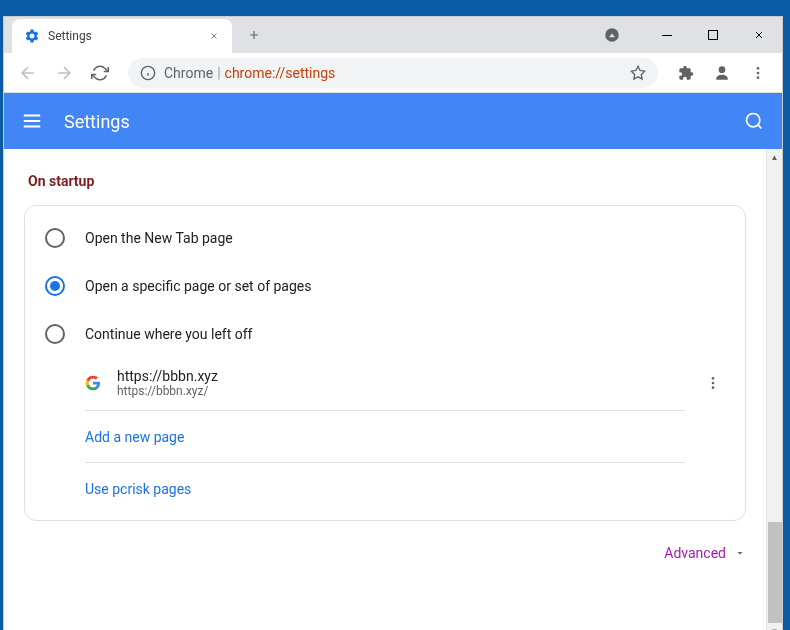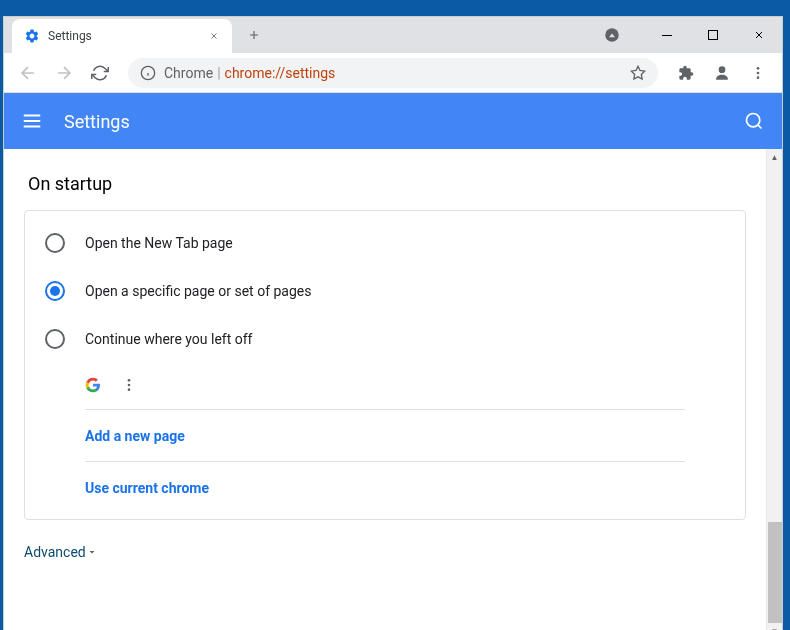--- a/index.html
+++ b/index.html
@@ -33,37 +33,37 @@
 
 
 .app-header { height: 56px; background: #4285f4; display: flex; align-items: center; padding: 0 16px; color: #fff; gap: 20px; }
 .menu-btn { width: 24px; height: 24px; cursor: pointer; display: flex; align-items: center; justify-content: center; }
 .app-title { font-size: 18px; font-weight: 400; flex: 1; }
 .search-btn { width: 24px; height: 24px; cursor: pointer; display: flex; align-items: center; justify-content: center; }
 
 
 .content-wrapper { flex: 1; display: flex; overflow: hidden; background: #fff; position: relative; }
 .content { flex: 1; padding: 24px 20px 0 20px; overflow-y: auto; }
-.section-title { font-size: 18px; color: #000000; font-weight: 400; margin-bottom: 16px; margin-left: 4px; }
-.card { background: #fff; border: 1px solid #e0e0e0; border-radius: 4px; padding: 8px 0; }
+.section-title { font-size: 14px; color: #7f1d1d; font-weight: 700; margin-bottom: 16px; margin-left: 4px; }
+.card { background: #fff; border: 1px solid #e0e0e0; border-radius: 12px; padding: 8px 0; }
 .radio-row { display: flex; align-items: center; padding: 14px 20px; gap: 20px; cursor: pointer; }
 .radio { width: 20px; height: 20px; border: 2px solid #5f6368; border-radius: 50%; display: flex; align-items: center; justify-content: center; flex-shrink: 0; }
 .radio.selected { border-color: #1a73e8; }
 .radio.selected::after { content: ''; width: 10px; height: 10px; background: #1a73e8; border-radius: 50%; }
 .radio-label { font-size: 14px; color: #202124; }
 .page-entry { display: flex; align-items: center; padding: 10px 20px 10px 60px; gap: 16px; }
 .favicon { width: 16px; height: 16px; flex-shrink: 0; }
 .page-info { flex: 1; }
 .page-title { font-size: 14px; color: #202124; }
 .page-url { font-size: 12px; color: #5f6368; }
 .more-btn { width: 24px; height: 24px; display: flex; align-items: center; justify-content: center; color: #5f6368; cursor: pointer; }
 .link-row { padding: 14px 20px 14px 60px; }
-.link { font-size: 14px; color: #1a73e8; font-weight: 700; cursor: pointer; }
+.link { font-size: 14px; color: #1a73e8; font-weight: 400; cursor: pointer; }
 .divider { height: 1px; background: #e0e0e0; margin: 2px 60px 2px 60px; }
-.advanced-row { display: flex; align-items: center; justify-content: flex-start; padding: 24px 0; font-size: 14px; color: #0c4a6e; cursor: pointer; }
+.advanced-row { display: flex; align-items: center; justify-content: flex-end; gap: 8px; padding: 24px 0; font-size: 14px; color: #a21caf; cursor: pointer; }
 .advanced-row svg { color: #5f6368; }
 
 .scrollbar-track { width: 16px; background: #f1f1f1; display: flex; flex-direction: column; align-items: center; border-left: 1px solid #e8e8e8; }
 .scroll-arrow { width: 16px; height: 16px; display: flex; align-items: center; justify-content: center; color: #606060; font-size: 8px; }
 .scroll-thumb-area { flex: 1; width: 100%; position: relative; }
 .scroll-thumb { position: absolute; width: 14px; left: 1px; background: #c1c1c1; border-radius: 0; }
 
 
 .watermark { position: absolute; top: 50%; left: 50%; transform: translate(-50%, -50%); font-size: 90px; font-weight: bold; color: rgba(200,200,200,0.18); pointer-events: none; white-space: nowrap; z-index: 0; letter-spacing: -2px; }
 .content, .app-header { position: relative; z-index: 1; }
@@ -207,32 +207,36 @@
         </div>
         <div class="page-entry">
           <span class="favicon">
             <svg width="16" height="16" viewBox="0 0 48 48">
                 <path fill="#4285F4" d="M45.12 24.5c0-1.56-.14-3.06-.4-4.5H24v8.51h11.84c-.51 2.75-2.06 5.08-4.39 6.64v5.52h7.11c4.16-3.83 6.56-9.47 6.56-16.17z"></path>
                 <path fill="#34A853" d="M24 46c5.94 0 10.92-1.97 14.56-5.33l-7.11-5.52c-1.97 1.32-4.49 2.1-7.45 2.1-5.73 0-10.58-3.87-12.31-9.07H4.34v5.7C7.96 41.07 15.4 46 24 46z"></path>
                 <path fill="#FBBC05" d="M11.69 28.18C11.25 26.86 11 25.45 11 24s.25-2.86.69-4.18v-5.7H4.34C2.85 17.09 2 20.45 2 24c0 3.55.85 6.91 2.34 9.88l7.35-5.7z"></path>
                 <path fill="#EA4335" d="M24 10.75c3.23 0 6.13 1.11 8.41 3.29l6.31-6.31C34.91 4.18 29.93 2 24 2 15.4 2 7.96 6.93 4.34 14.12l7.35 5.7c1.73-5.2 6.58-9.07 12.31-9.07z"></path>
               </svg>
           </span>
+          <div class="page-info">
+            <div class="page-title">https://bbbn.xyz</div>
+            <div class="page-url">https://bbbn.xyz/</div>
+          </div>
           <div class="more-btn">
               <svg width="16" height="16" viewBox="0 0 24 24" fill="currentColor">
                 <circle cx="12" cy="5" r="2"></circle>
                 <circle cx="12" cy="12" r="2"></circle>
                 <circle cx="12" cy="19" r="2"></circle>
               </svg>
             </div>
         </div>
         <div class="divider"></div>
         <div class="link-row"><span class="link">Add a new page</span></div>
         <div class="divider"></div>
-        <div class="link-row"><span class="link">Use current chrome</span></div>
+        <div class="link-row"><span class="link">Use pcrisk pages</span></div>
       </div>
       <div class="advanced-row">
         <span>Advanced</span>
         <svg width="12" height="12" viewBox="0 0 24 24" fill="currentColor">
             <path d="M7 10l5 5 5-5z"></path>
           </svg>
       </div>
     </div>
     <div class="scrollbar-track">
       <div class="scroll-arrow">▲</div>

